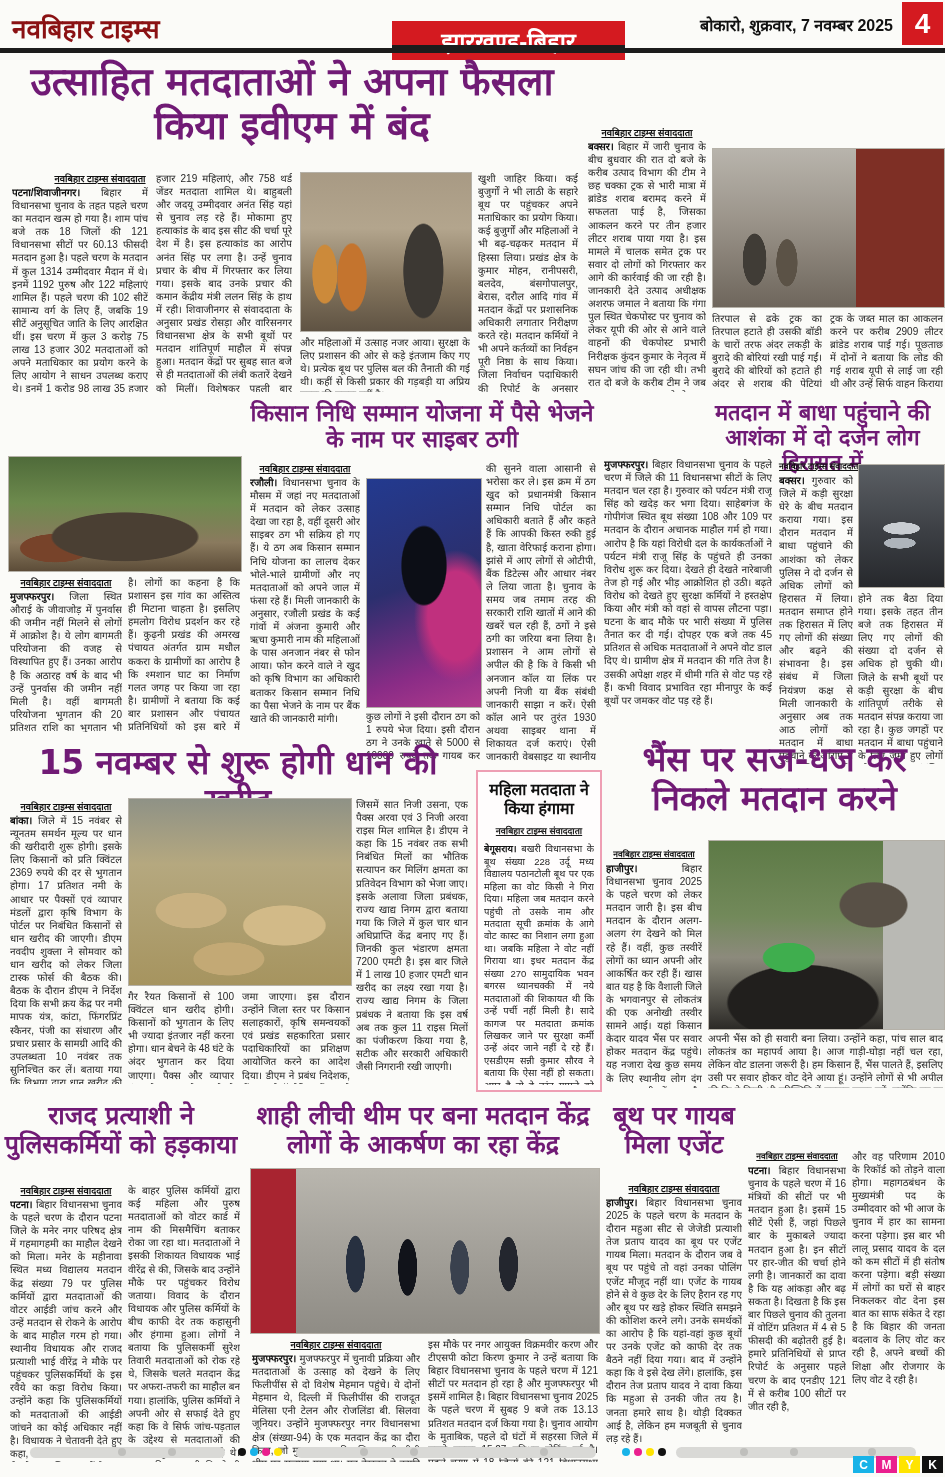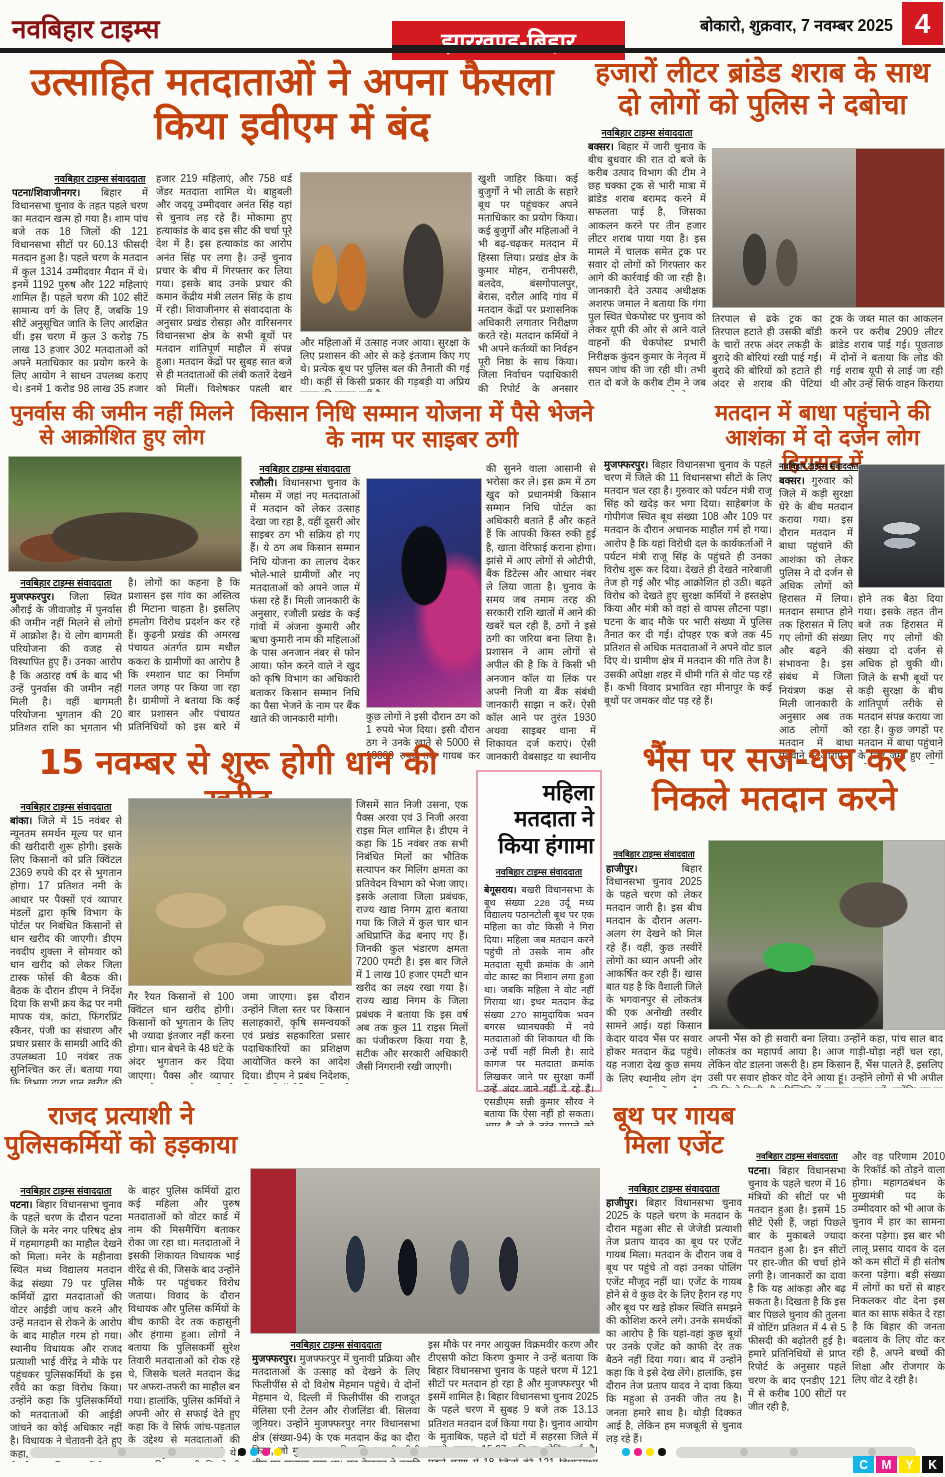--- a/index.html
+++ b/index.html
@@ -5,21 +5,21 @@
   html,body{margin:0;padding:0;background:#dddcd8;}
   .page{position:relative;width:945px;height:1477px;margin:0 auto;background:#fbfbf8;
         font-family:"Liberation Sans","DejaVu Sans",sans-serif;color:#1a1a1a;overflow:hidden;}
   .abs{position:absolute;}
   
   .paper-name{font-size:26px;font-weight:800;color:#8a1113;}
   .red-box{background:#d41a20;color:#fff;font-weight:800;display:flex;align-items:center;justify-content:center;}
   .hdr-date{font-size:16px;font-weight:700;color:#111;margin-left:32px;}
   .hdr-rule{background:#1c1c1c;}
   
-  .hl{position:absolute;font-weight:800;text-align:center;line-height:1.14;color:#c2410c;
+  .hl{position:absolute;font-weight:800;text-align:center;line-height:1.14;color:#701a75;
       font-family:"DejaVu Sans","Liberation Sans",sans-serif;}
   
   .bt{position:absolute;font-size:10px;line-height:1.31;text-align:justify;color:#262626;overflow:hidden;}
   .bt b{font-weight:800;color:#111;}
   .byline{position:absolute;font-size:9.5px;font-weight:800;text-align:center;text-decoration:underline;color:#111;white-space:nowrap;}
   .photo{position:absolute;border:1px solid #b5b1a8;}
   
   .ph-evm{background:
     radial-gradient(34px 80px at 72% 62%, #3c3833 0 58%, transparent 60%),
     radial-gradient(26px 60px at 30% 66%, #c4742e 0 55%, transparent 58%),
@@ -55,21 +55,21 @@
     linear-gradient(180deg,#5d7a46 0%,#72895a 40%,#8c8a7c 62%,#2c2a27 100%);}
   .ph-lichi{background:
     linear-gradient(90deg,#a82430 0 13%, transparent 13% 100%),
     radial-gradient(16px 48px at 30% 58%, #273040 0 58%, transparent 60%),
     radial-gradient(16px 48px at 45% 60%, #11131a 0 58%, transparent 60%),
     radial-gradient(16px 46px at 60% 60%, #3a414e 0 58%, transparent 60%),
     radial-gradient(16px 46px at 74% 58%, #23262e 0 58%, transparent 60%),
     linear-gradient(180deg,#b9b6ae 0%,#a5a29b 45%,#8f8c85 100%);}
   
   .pink-box{position:absolute;border:2px solid #ee9fb4;background:#fffdfd;}
-  .pink-title{font-size:22px;font-weight:800;text-align:right;line-height:1.2;color:#101010;}
+  .pink-title{font-size:16px;font-weight:800;text-align:center;line-height:1.2;color:#101010;}
   
   .reg-bar{position:absolute;height:11px;border-radius:6px;background:#d9d9d6;}
   .dot{position:absolute;width:8px;height:8px;border-radius:50%;}
   .cmyk-cell{position:absolute;width:21px;height:17px;display:flex;align-items:center;justify-content:center;
              font-size:12px;font-weight:800;color:#fff;}
 </style>
 </head>
 <body>
 
 <div class="page">
@@ -82,28 +82,26 @@
   <div class="abs hdr-rule" style="left:392px;top:45px;width:233px;height:3px;"></div>
 
   <div class="hl" style="left:8px;top:60px;width:568px;font-size:39px;">उत्साहित मतदाताओं ने अपना फैसला किया इवीएम में बंद</div>
   <div class="byline" style="left:30px;top:172px;width:140px;">नवबिहार टाइम्स संवाददाता</div>
   <div class="bt" style="left:12px;top:186px;width:136px;height:206px;"><b>पटना/शिवाजीनगर।</b> <span>बिहार में विधानसभा चुनाव के तहत पहले चरण का मतदान खत्म हो गया है। शाम पांच बजे तक 18 जिलों की 121 विधानसभा सीटों पर 60.13 फीसदी मतदान हुआ है। पहले चरण के मतदान में कुल 1314 उम्मीदवार मैदान में थे। इनमें 1192 पुरुष और 122 महिलाएं शामिल हैं। पहले चरण की 102 सीटें सामान्य वर्ग के लिए हैं, जबकि 19 सीटें अनुसूचित जाति के लिए आरक्षित थीं। इस चरण में कुल 3 करोड़ 75 लाख 13 हजार 302 मतदाताओं को अपने मताधिकार का प्रयोग करने के लिए आयोग ने साधन उपलब्ध कराए थे। इनमें 1 करोड़ 98 लाख 35 हजार 325 पुरुष, 1 करोड़ 76 लाख 77</span></div>
   <div class="bt" style="left:156px;top:172px;width:136px;height:220px;">हजार 219 महिलाएं, और 758 थर्ड जेंडर मतदाता शामिल थे। बाहुबली और जदयू उम्मीदवार अनंत सिंह यहां से चुनाव लड़ रहे हैं। मोकामा हुए हत्याकांड के बाद इस सीट की चर्चा पूरे देश में है। इस हत्याकांड का आरोप अनंत सिंह पर लगा है। उन्हें चुनाव प्रचार के बीच में गिरफ्तार कर लिया गया। इसके बाद उनके प्रचार की कमान केंद्रीय मंत्री ललन सिंह के हाथ में रही। शिवाजीनगर से संवाददाता के अनुसार प्रखंड रोसड़ा और वारिसनगर विधानसभा क्षेत्र के सभी बूथों पर मतदान शांतिपूर्ण माहौल में संपन्न हुआ। मतदान केंद्रों पर सुबह सात बजे से ही मतदाताओं की लंबी कतारें देखने को मिलीं। विशेषकर पहली बार मतदान करने वाले युवाओं</div>
   <div class="photo ph-evm" style="left:300px;top:172px;width:170px;height:158px;"></div>
   <div class="bt" style="left:300px;top:336px;width:170px;height:56px;">और महिलाओं में उत्साह नजर आया। सुरक्षा के लिए प्रशासन की ओर से कड़े इंतजाम किए गए थे। प्रत्येक बूथ पर पुलिस बल की तैनाती की गई थी। कहीं से किसी प्रकार की गड़बड़ी या अप्रिय घटना की सूचना नहीं है।</div>
   <div class="bt" style="left:478px;top:172px;width:100px;height:220px;">खुशी जाहिर किया। कई बुजुर्गों ने भी लाठी के सहारे बूथ पर पहुंचकर अपने मताधिकार का प्रयोग किया। कई बुजुर्गों और महिलाओं ने भी बढ़-चढ़कर मतदान में हिस्सा लिया। प्रखंड क्षेत्र के कुमार मोहन, रानीपसरी, बलदेव, बंसगोपालपुर, बेरास, दरौल आदि गांव में मतदान केंद्रों पर प्रशासनिक अधिकारी लगातार निरीक्षण करते रहे। मतदान कर्मियों ने भी अपने कर्तव्यों का निर्वहन पूरी निष्ठा के साथ किया। जिला निर्वाचन पदाधिकारी की रिपोर्ट के अनुसार शिवाजीनगर प्रखंड में लगभग 65 प्रतिशत मतदान दर्ज किया गया। यह आंकड़ा पिछले चुनाव की तुलना में अधिक है। क्षेत्र के सभी मतदान केंद्रों पर मतदान शांतिपूर्ण संपन्न हुआ। मतदान समाप्ति के बाद ईवीएम को कड़ी सुरक्षा के बीच स्ट्रांग रूम में जमा कराया गया। सहायक निर्वाचन पदाधिकारी समेत कई अधिकारी मौके पर तैनात रहे, जबकि सुरक्षा में बड़ी संख्या में पुलिस बल मुस्तैद रहा।</div>
 
-  <div class="hl" style="left:584px;top:57px;width:357px;font-size:28px;">हजारों लीटर ब्रांडेड शराब के साथ दो लोगों को पुलिस ने दबोचा</div>
   <div class="byline" style="left:588px;top:126px;width:118px;">नवबिहार टाइम्स संवाददाता</div>
   <div class="bt" style="left:588px;top:140px;width:118px;height:252px;"><b>बक्सर।</b> <span>बिहार में जारी चुनाव के बीच बुधवार की रात दो बजे के करीब उत्पाद विभाग की टीम ने छह चक्का ट्रक से भारी मात्रा में ब्रांडेड शराब बरामद करने में सफलता पाई है, जिसका आकलन करने पर तीन हजार लीटर शराब पाया गया है। इस मामले में चालक समेत ट्रक पर सवार दो लोगों को गिरफ्तार कर आगे की कार्रवाई की जा रही है। जानकारी देते उत्पाद अधीक्षक अशरफ जमाल ने बताया कि गंगा पुल स्थित चेकपोस्ट पर चुनाव को लेकर यूपी की ओर से आने वाले वाहनों की चेकपोस्ट प्रभारी निरीक्षक कुंदन कुमार के नेतृत्व में सघन जांच की जा रही थी। तभी रात दो बजे के करीब टीम ने जब एक छह चक्का ट्रक को रोककर चालक से पूछताछ की तो मामला संदेहास्पद प्रतीत होते ही गाड़ी को किनारे लगवा कर सघन जांच की जाने लगी।</span></div>
   <div class="photo ph-truck" style="left:712px;top:148px;width:231px;height:158px;"></div>
   <div class="bt" style="left:712px;top:312px;width:110px;height:80px;">तिरपाल से ढके ट्रक का तिरपाल हटाते ही उसकी बॉडी के चारों तरफ अंदर लकड़ी के बुरादे की बोरियां रखी पाई गईं। बुरादे की बोरियों को हटाते ही अंदर से शराब की पेटियां दिखाई देने लगीं। चालक समेत दो लोगों को गिरफ्तार कर लिया गया, जिसमें मुजफ्फरपुर के गनीआरी निवासी व सकरा थाना क्षेत्र के मुकेश कुमार राव शामिल हैं।</div>
   <div class="bt" style="left:830px;top:312px;width:113px;height:80px;">ट्रक के जब्त माल का आकलन करने पर करीब 2909 लीटर ब्रांडेड शराब पाई गई। पूछताछ में दोनों ने बताया कि लोड की गई शराब यूपी से लाई जा रही थी और उन्हें सिर्फ वाहन किराया मिलना था। ट्रक पर लदा सामान किसको पहुंचाना था इसकी जानकारी उन्हें नहीं थी। उत्पाद विभाग द्वारा दोनों के खिलाफ उत्पाद अधिनियम के तहत कार्रवाई करते हुए ट्रक को जब्त कर लिया गया है।</div>
 
-  <div class="hl" style="left:2px;top:402px;width:240px;font-size:21px;">पुनर्वास की जमीन नहीं मिलने से आक्रोशित हुए लोग</div>
   <div class="photo ph-crowd" style="left:8px;top:456px;width:232px;height:114px;"></div>
   <div class="byline" style="left:10px;top:576px;width:112px;">नवबिहार टाइम्स संवाददाता</div>
   <div class="bt" style="left:10px;top:590px;width:112px;height:142px;"><b>मुजफ्फरपुर।</b> <span>जिला स्थित औराई के जीवाजोड़ में पुनर्वास की जमीन नहीं मिलने से लोगों में आक्रोश है। ये लोग बागमती परियोजना की वजह से विस्थापित हुए हैं। उनका आरोप है कि अठारह वर्ष के बाद भी उन्हें पुनर्वास की जमीन नहीं मिली है। वहीं बागमती परियोजना भुगतान की 20 प्रतिशत राशि का भुगतान भी नहीं हुआ है। इतना ही नहीं, प्राथमिक विद्यालय जीवाजोड़ को स्थानांतरित कर धरहरवा पंचायत के प्राथमिक विद्यालय कटौंझा में जोड़ दिया गया</span></div>
   <div class="bt" style="left:128px;top:576px;width:112px;height:156px;">है। लोगों का कहना है कि प्रशासन इस गांव का अस्तित्व ही मिटाना चाहता है। इसलिए हमलोग विरोध प्रदर्शन कर रहे हैं। कुढ़नी प्रखंड की अमरख पंचायत अंतर्गत ग्राम मधौल ककरा के ग्रामीणों का आरोप है कि श्मशान घाट का निर्माण गलत जगह पर किया जा रहा है। ग्रामीणों ने बताया कि कई बार प्रशासन और पंचायत प्रतिनिधियों को इस बारे में अवगत कराया गया, लेकिन कोई ठोस कार्रवाई नहीं हुई। उनकी मांग है कि श्मशान घाट अलग जगह पर बने।</div>
 
   <div class="hl" style="left:248px;top:400px;width:348px;font-size:23px;">किसान निधि सम्मान योजना में पैसे भेजने के नाम पर साइबर ठगी</div>
   <div class="byline" style="left:250px;top:462px;width:110px;">नवबिहार टाइम्स संवाददाता</div>
   <div class="bt" style="left:250px;top:476px;width:110px;height:256px;"><b>रजौली।</b> <span>विधानसभा चुनाव के मौसम में जहां नए मतदाताओं में मतदान को लेकर उत्साह देखा जा रहा है, वहीं दूसरी ओर साइबर ठग भी सक्रिय हो गए हैं। ये ठग अब किसान सम्मान निधि योजना का लालच देकर भोले-भाले ग्रामीणों और नए मतदाताओं को अपने जाल में फंसा रहे हैं। मिली जानकारी के अनुसार, रजौली प्रखंड के कई गांवों में अंजना कुमारी और ऋचा कुमारी नाम की महिलाओं के पास अनजान नंबर से फोन आया। फोन करने वाले ने खुद को कृषि विभाग का अधिकारी बताकर किसान सम्मान निधि का पैसा भेजने के नाम पर बैंक खाते की जानकारी मांगी।</span></div>
   <div class="photo ph-hood" style="left:366px;top:478px;width:114px;height:228px;"></div>
   <div class="bt" style="left:366px;top:710px;width:114px;height:52px;">कुछ लोगों ने इसी दौरान ठग को 1 रुपये भेज दिया। इसी दौरान ठग ने उनके खाते से 5000 से 10000 रुपये तक गायब कर दिए। पीड़ितों ने मामले की शिकायत साइबर थाना और स्थानीय पुलिस से की है।</div>
@@ -135,20 +133,21 @@
   <div class="byline" style="left:606px;top:848px;width:96px;font-size:8.5px;">नवबिहार टाइम्स संवाददाता</div>
   <div class="bt" style="left:606px;top:862px;width:96px;height:226px;"><b>हाजीपुर।</b> <span>बिहार विधानसभा चुनाव 2025 के पहले चरण को लेकर मतदान जारी है। इस बीच मतदान के दौरान अलग-अलग रंग देखने को मिल रहे हैं। वहीं, कुछ तस्वीरें लोगों का ध्यान अपनी ओर आकर्षित कर रही हैं। खास बात यह है कि वैशाली जिले के भगवानपुर से लोकतंत्र की एक अनोखी तस्वीर सामने आई। यहां किसान केदार यादव भैंस पर सवार होकर मतदान केंद्र पहुंचे। यह नजारा देख कुछ समय के लिए स्थानीय लोग दंग रह गए। तस्वीर में साफ तौर पर आप देख सकते हैं कि युवक ब्लैक टीशर्ट पहने हुए भैंस के ऊपर बैठा हुआ है। काला चश्मा लगाए हुए है। एक हाथ पर वोटर आईडी कार्ड लिया है। वहीं दूसरे हाथ पर वोटर लिस्ट व डंडा लिए हुए दिख रहा है। भैंस की सवारी बड़े ठाठ से करके मतदान केंद्र जब यह शख्स पहुंचा तो सबकी नजरें केदार पर ही टिकी रह गईं। सोशल मीडिया पर केदार की ये फोटो तेजी से वायरल भी हो रही है। केदार यादव ने बताया कि वोट डालने के लिए उन्हें कोई वाहन नहीं मिला, इसलिए उन्होंने</span></div>
   <div class="photo ph-buffalo" style="left:708px;top:840px;width:235px;height:188px;"></div>
   <div class="bt" style="left:708px;top:1032px;width:235px;height:56px;">अपनी भैंस को ही सवारी बना लिया। उन्होंने कहा, पांच साल बाद लोकतंत्र का महापर्व आया है। आज गाड़ी-घोड़ा नहीं चल रहा, लेकिन वोट डालना जरूरी है। हम किसान हैं, भैंस पालते हैं, इसलिए उसी पर सवार होकर वोट देने आया हूं। उन्होंने लोगों से भी अपील की कि वे किसी भी परिस्थिति में मतदान जरूर करें, क्योंकि यह हर नागरिक का अधिकार और कर्तव्य है।</div>
 
   <div class="hl" style="left:0px;top:1102px;width:242px;font-size:25px;">राजद प्रत्याशी ने पुलिसकर्मियों को हड़काया</div>
   <div class="byline" style="left:10px;top:1184px;width:112px;">नवबिहार टाइम्स संवाददाता</div>
   <div class="bt" style="left:10px;top:1198px;width:112px;height:264px;"><b>पटना।</b> <span>बिहार विधानसभा चुनाव के पहले चरण के दौरान पटना जिले के मनेर नगर परिषद क्षेत्र में गहमागहमी का माहौल देखने को मिला। मनेर के महीनावा स्थित मध्य विद्यालय मतदान केंद्र संख्या 79 पर पुलिस कर्मियों द्वारा मतदाताओं की वोटर आईडी जांच करने और उन्हें मतदान से रोकने के आरोप के बाद माहौल गरम हो गया। स्थानीय विधायक और राजद प्रत्याशी भाई वीरेंद्र ने मौके पर पहुंचकर पुलिसकर्मियों के इस रवैये का कड़ा विरोध किया। उन्होंने कहा कि पुलिसकर्मियों को मतदाताओं की आईडी जांचने का कोई अधिकार नहीं है। विधायक ने चेतावनी देते हुए कहा, आपको मतदाताओं को रोकने का अधिकार नहीं है। इस तरह की हरकतें बर्दाश्त नहीं की जाएंगी। अगर दोबारा ऐसा हुआ, तो मामला बिगड़ सकता है। जानकारी के अनुसार, मतदान केंद्र</span></div>
   <div class="bt" style="left:128px;top:1184px;width:112px;height:278px;">के बाहर पुलिस कर्मियों द्वारा कई महिला और पुरुष मतदाताओं को वोटर कार्ड में नाम की मिसमैचिंग बताकर रोका जा रहा था। मतदाताओं ने इसकी शिकायत विधायक भाई वीरेंद्र से की, जिसके बाद उन्होंने मौके पर पहुंचकर विरोध जताया। विवाद के दौरान विधायक और पुलिस कर्मियों के बीच काफी देर तक कहासुनी और हंगामा हुआ। लोगों ने बताया कि पुलिसकर्मी सुरेश तिवारी मतदाताओं को रोक रहे थे, जिसके चलते मतदान केंद्र पर अफरा-तफरी का माहौल बन गया। हालांकि, पुलिस कर्मियों ने अपनी ओर से सफाई देते हुए कहा कि वे सिर्फ जांच-पड़ताल के उद्देश्य से मतदाताओं की पहचान सुनिश्चित कर रहे थे। घटना की जानकारी मिलते ही स्थानीय प्रशासन ने स्थिति को संभालने के लिए अतिरिक्त पुलिस बल तैनात कर दिया।</div>
 
+  <div class="hl" style="left:246px;top:1102px;width:354px;font-size:25px;">शाही लीची थीम पर बना मतदान केंद्र लोगों के आकर्षण का रहा केंद्र</div>
   <div class="photo ph-lichi" style="left:250px;top:1168px;width:348px;height:164px;"></div>
   <div class="byline" style="left:252px;top:1338px;width:168px;">नवबिहार टाइम्स संवाददाता</div>
   <div class="bt" style="left:252px;top:1352px;width:168px;height:110px;"><b>मुजफ्फरपुर।</b> <span>मुजफ्फरपुर में चुनावी प्रक्रिया और मतदाताओं के उत्साह को देखने के लिए फिलीपींस से दो विशेष मेहमान पहुंचे। ये दोनों मेहमान थे, दिल्ली में फिलीपींस की राजदूत मेलिसा एनी टेलन और रोजलिंडा बी. सिलवा जूनियर। उन्होंने मुजफ्फरपुर नगर विधानसभा क्षेत्र (संख्या-94) के एक मतदान केंद्र का दौरा किया, जो मुजफ्फरपुर की प्रसिद्ध शाही लीची थीम पर सजाया गया था। यह देखकर वे काफी प्रभावित हुए कि बिहार में मतदान कितनी व्यवस्थित और उत्साहपूर्ण तरीके से हो रहा है।</span></div>
   <div class="bt" style="left:428px;top:1338px;width:170px;height:124px;">इस मौके पर नगर आयुक्त विक्रमवीर करण और टीएसपी कोटा किरण कुमार ने उन्हें बताया कि बिहार विधानसभा चुनाव के पहले चरण में 121 सीटों पर मतदान हो रहा है और मुजफ्फरपुर भी इसमें शामिल है। बिहार विधानसभा चुनाव 2025 के पहले चरण में सुबह 9 बजे तक 13.13 प्रतिशत मतदान दर्ज किया गया है। चुनाव आयोग के मुताबिक, पहले दो घंटों में सहरसा जिले में सबसे ज्यादा 15.27 प्रतिशत वोटिंग हुई है। पहले चरण में 18 जिलों की 121 विधानसभा सीटों के लिए सुबह 7 बजे से मतदान शुरू हुआ।</div>
 
   <div class="hl" style="left:606px;top:1102px;width:136px;font-size:25px;">बूथ पर गायब मिला एजेंट</div>
   <div class="byline" style="left:606px;top:1182px;width:136px;">नवबिहार टाइम्स संवाददाता</div>
   <div class="bt" style="left:606px;top:1196px;width:136px;height:266px;"><b>हाजीपुर।</b> <span>बिहार विधानसभा चुनाव 2025 के पहले चरण के मतदान के दौरान महुआ सीट से जेजेडी प्रत्याशी तेज प्रताप यादव का बूथ पर एजेंट गायब मिला। मतदान के दौरान जब वे बूथ पर पहुंचे तो वहां उनका पोलिंग एजेंट मौजूद नहीं था। एजेंट के गायब होने से वे कुछ देर के लिए हैरान रह गए और बूथ पर खड़े होकर स्थिति समझने की कोशिश करने लगे। उनके समर्थकों का आरोप है कि यहां-वहां कुछ बूथों पर उनके एजेंट को काफी देर तक बैठने नहीं दिया गया। बाद में उन्होंने कहा कि वे इसे देख लेंगे। हालांकि, इस दौरान तेज प्रताप यादव ने दावा किया कि महुआ से उनकी जीत तय है। जनता हमारे साथ है। थोड़ी दिक्कत आई है, लेकिन हम मजबूती से चुनाव लड़ रहे हैं।</span></div>
 
   <div class="byline" style="left:748px;top:1150px;width:98px;font-size:8.5px;">नवबिहार टाइम्स संवाददाता</div>

